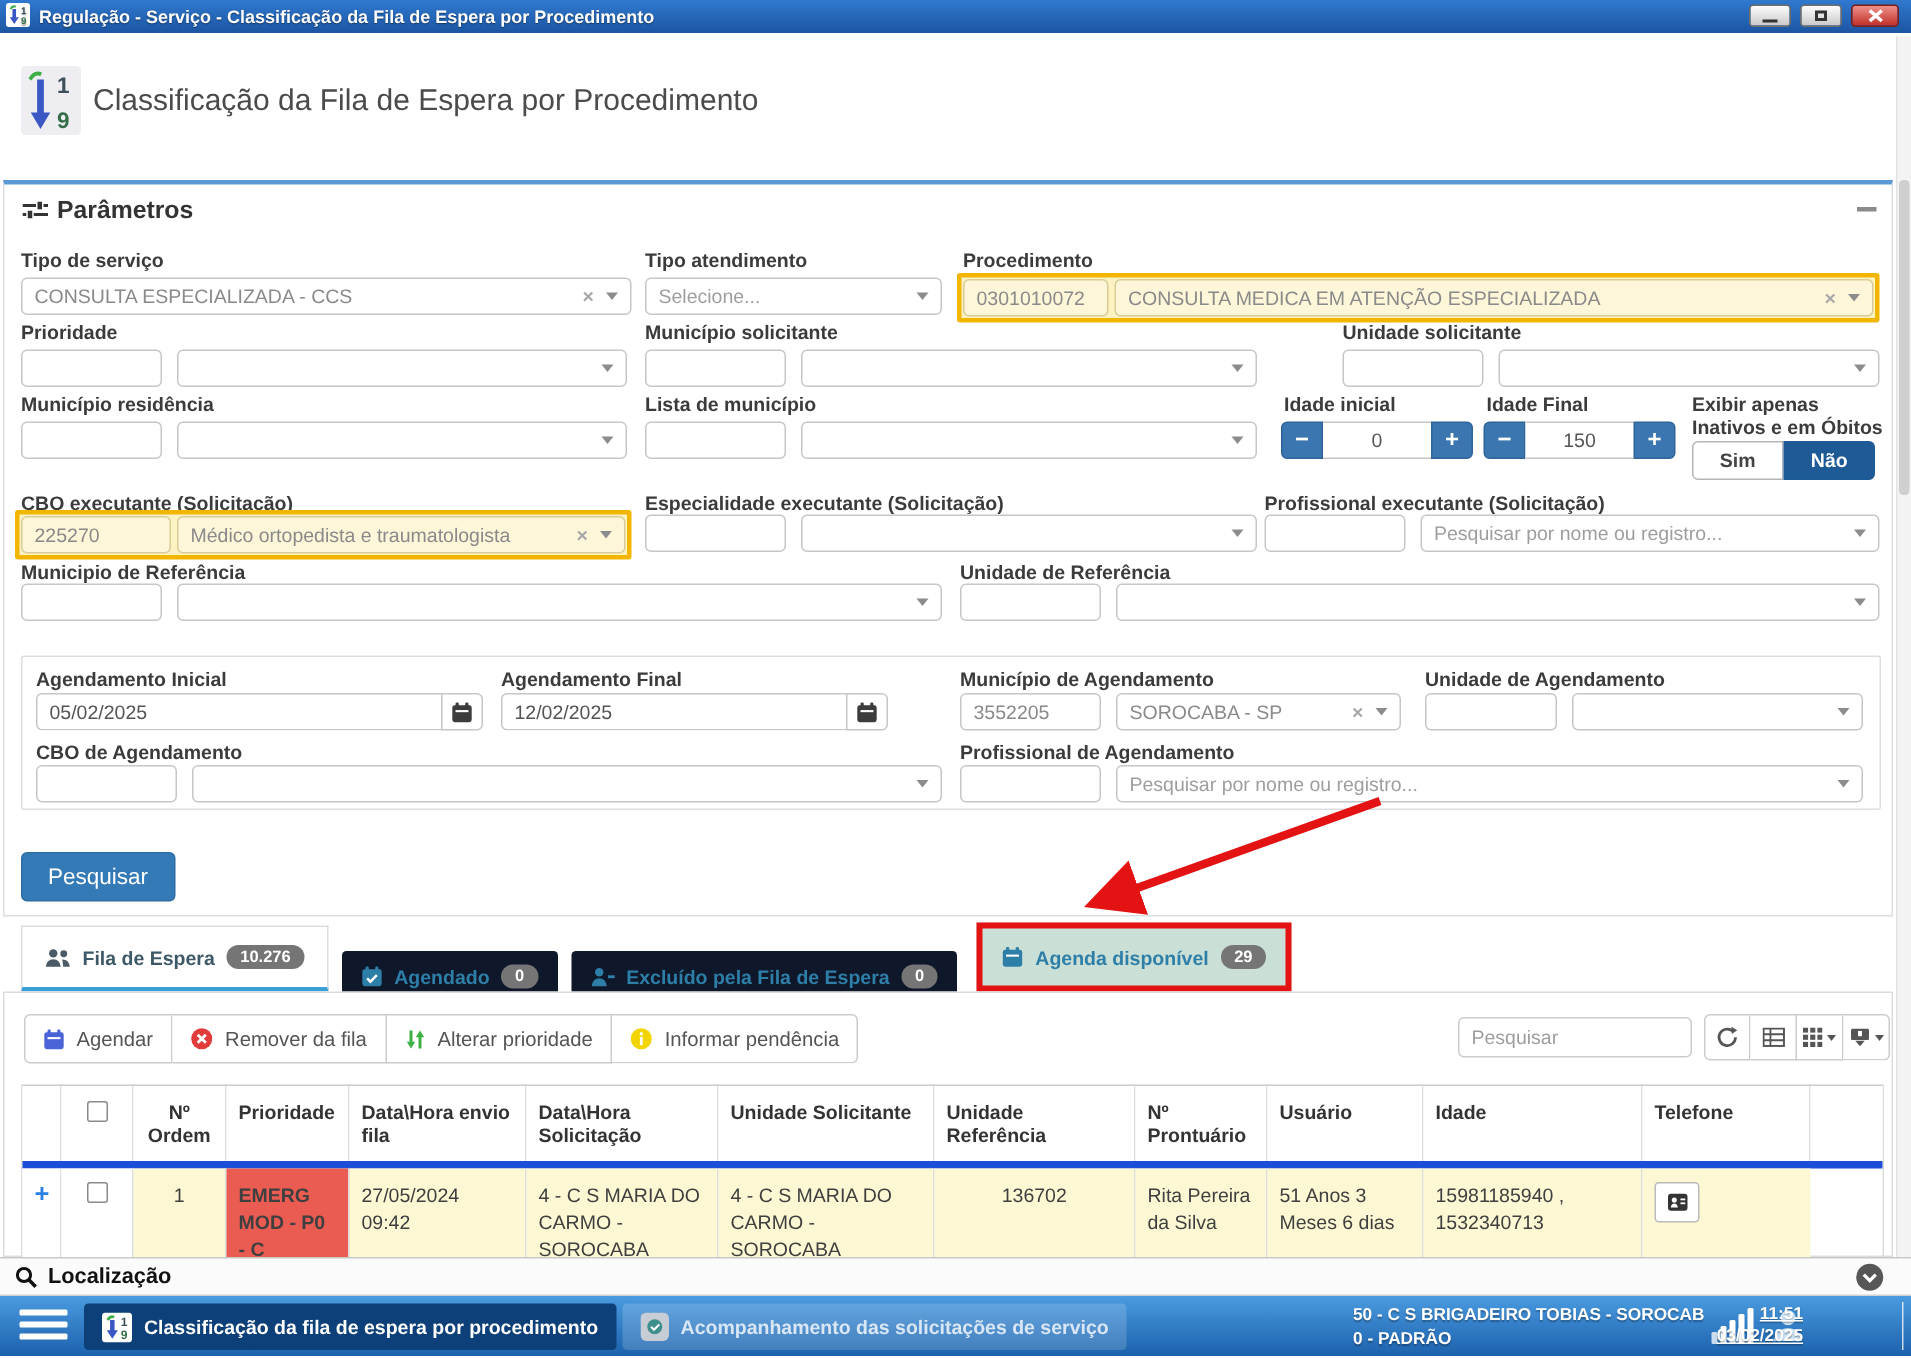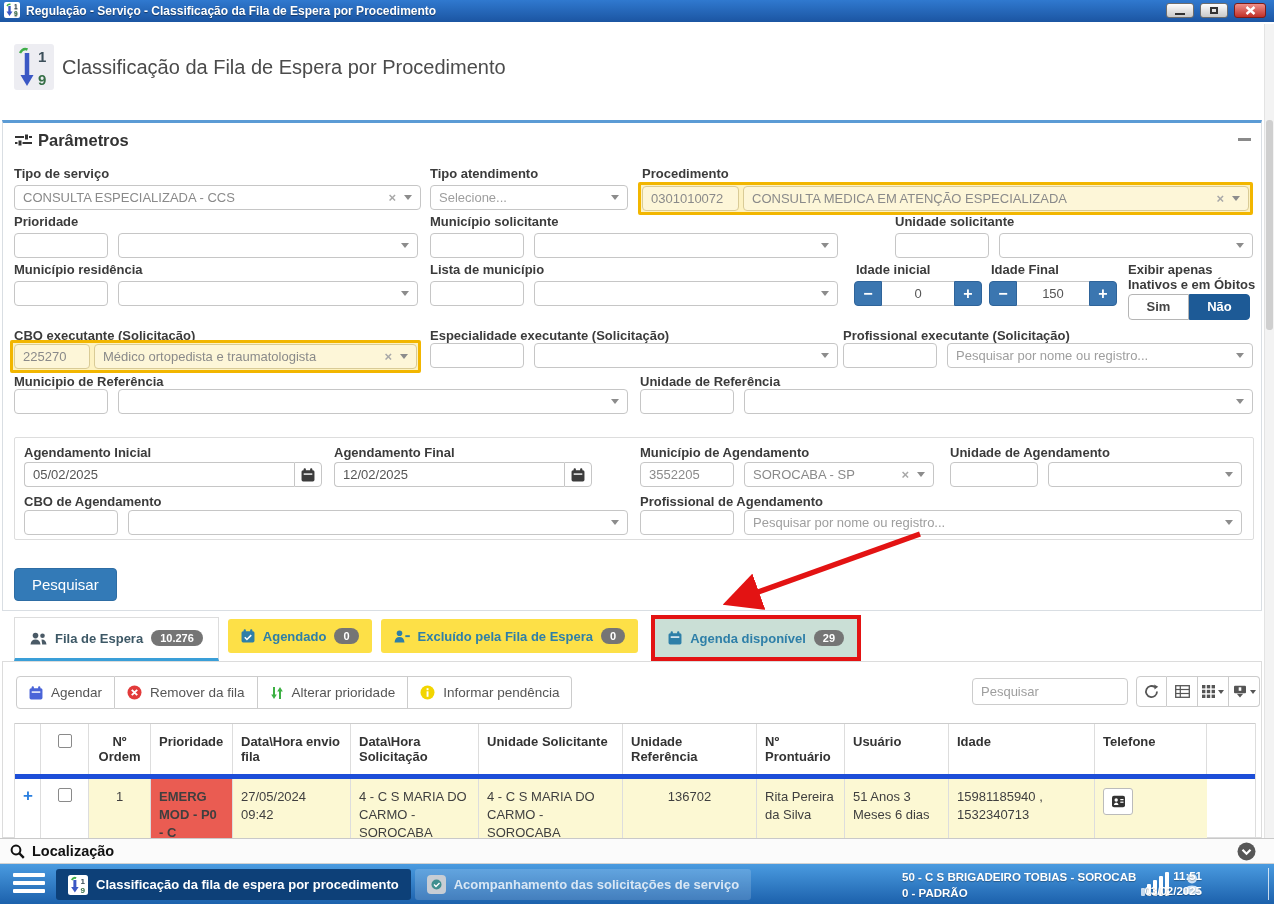--- a/index.html
+++ b/index.html
@@ -111,21 +111,21 @@
     color:#2e7fa8; white-space:nowrap;
   }
   .tab .badge {
     background:#757575; color:#fff; border-radius:10px; padding:2px 9px;
     font-size:11px; font-weight:bold;
   }
   .tab-active {
     height:44px; background:#fff; border:1px solid #ddd; border-bottom:3px solid #3a9fd8;
     padding:0 15px; color:#3d5866;
   }
-  .tab-plain { height:34px; margin-top:2px; padding:0 13px; background:#fde047; border-radius:3px; }
+  .tab-plain { height:34px; margin-top:17px; padding:0 13px; background:#0f172a; border-radius:3px; }
   .tab-gap { margin-left:9px; }
   .red-box {
     margin-left:13px; margin-top:-2px; border:4px solid #e31313; background:#cadfd6;
   }
   .red-box .tab { height:38px; padding:0 13px; }
 
   
   .btn-group { position:absolute; display:flex; }
   .tb-btn {
     display:flex; align-items:center; gap:8px; height:33px; padding:0 12px;
@@ -197,21 +197,21 @@
     display:flex; align-items:center; gap:8px; height:31px; padding:0 12px;
     border-radius:3px; font-size:13px; font-weight:bold; white-space:nowrap;
   }
   .task1 { background:#0d4078; color:#fff; }
   .task2 { background:rgba(255,255,255,0.16); color:#d9e7f4; }
   .tb-unit { position:absolute; left:902px; top:5px; color:#fff; font-size:11.5px; font-weight:bold; line-height:16px; text-shadow:0 1px 1px rgba(0,0,0,.3); }
   .sig-bars { position:absolute; left:1141px; top:8px; display:flex; align-items:flex-end; gap:2px; height:24px; }
   .sig-bars .s { width:4px; background:#fff; border-radius:1px; }
   .tb-person { position:absolute; left:1180px; top:8px; }
   .tb-divider { position:absolute; left:1268px; top:4px; width:1px; height:32px; background:rgba(255,255,255,0.75); }
-  .tb-time { position:absolute; left:1136px; top:5px; width:66px; text-align:right; color:#fff; font-size:11.5px; font-weight:bold; line-height:15px; text-shadow:0 1px 1px rgba(0,0,0,.3); }
+  .tb-time { position:absolute; left:1136px; top:5px; width:66px; text-align:right; color:#fff; font-size:11.5px; font-weight:bold; line-height:15px; text-shadow:0 1px 1px rgba(0,0,0,.3);text-decoration:underline; }
   .bottom-strip { position:absolute; left:0; top:904px; width:1274px; height:1px; background:#fff; }
 
   
   .scroll-strip { position:absolute; right:0; top:24px; width:10px; height:814px; background:#f3f3f3; border-left:1px solid #e3e3e3; }
   .scroll-thumb { position:absolute; right:1px; top:96px; width:7px; height:210px; background:#cfcfcf; border-radius:3px; }
 
   
   .annot { position:absolute; left:0; top:0; width:1274px; height:905px; pointer-events:none; }
 </style>
 </head>
@@ -333,21 +333,21 @@
   <div class="step-btn plus">+</div>
 </div>
 <div class="lbl lbl2" style="left:1128px; top:262px; width:132px;">Exibir apenas Inativos e em Óbitos</div>
 <div class="tgl" style="left:1128px; top:294px;">
   <div class="tgl-btn first">Sim</div>
   <div class="tgl-btn active">Não</div>
 </div>
 
 <div class="lbl" style="left:14px; top:328px;">CBO executante (Solicitação)</div>
 <div class="hl-wrap" style="left:10px; top:340px; width:411px;">
-  <div class="box code" style="width:76px;">225270</div>
+  <div class="box code" style="width:100px;">225270</div>
   <div class="box sel" style="flex:1;">
     <span class="grow">Médico ortopedista e traumatologista</span>
     <span class="clear-x">×</span>
     <span class="caret"></span>
   </div>
 </div>
 <div class="lbl" style="left:430px; top:328px;">Especialidade executante (Solicitação)</div>
 <div class="box" style="left:430px; top:343px; width:94px;"></div>
 <div class="box sel" style="left:534px; top:343px; width:304px;">
   <span class="grow"></span>

